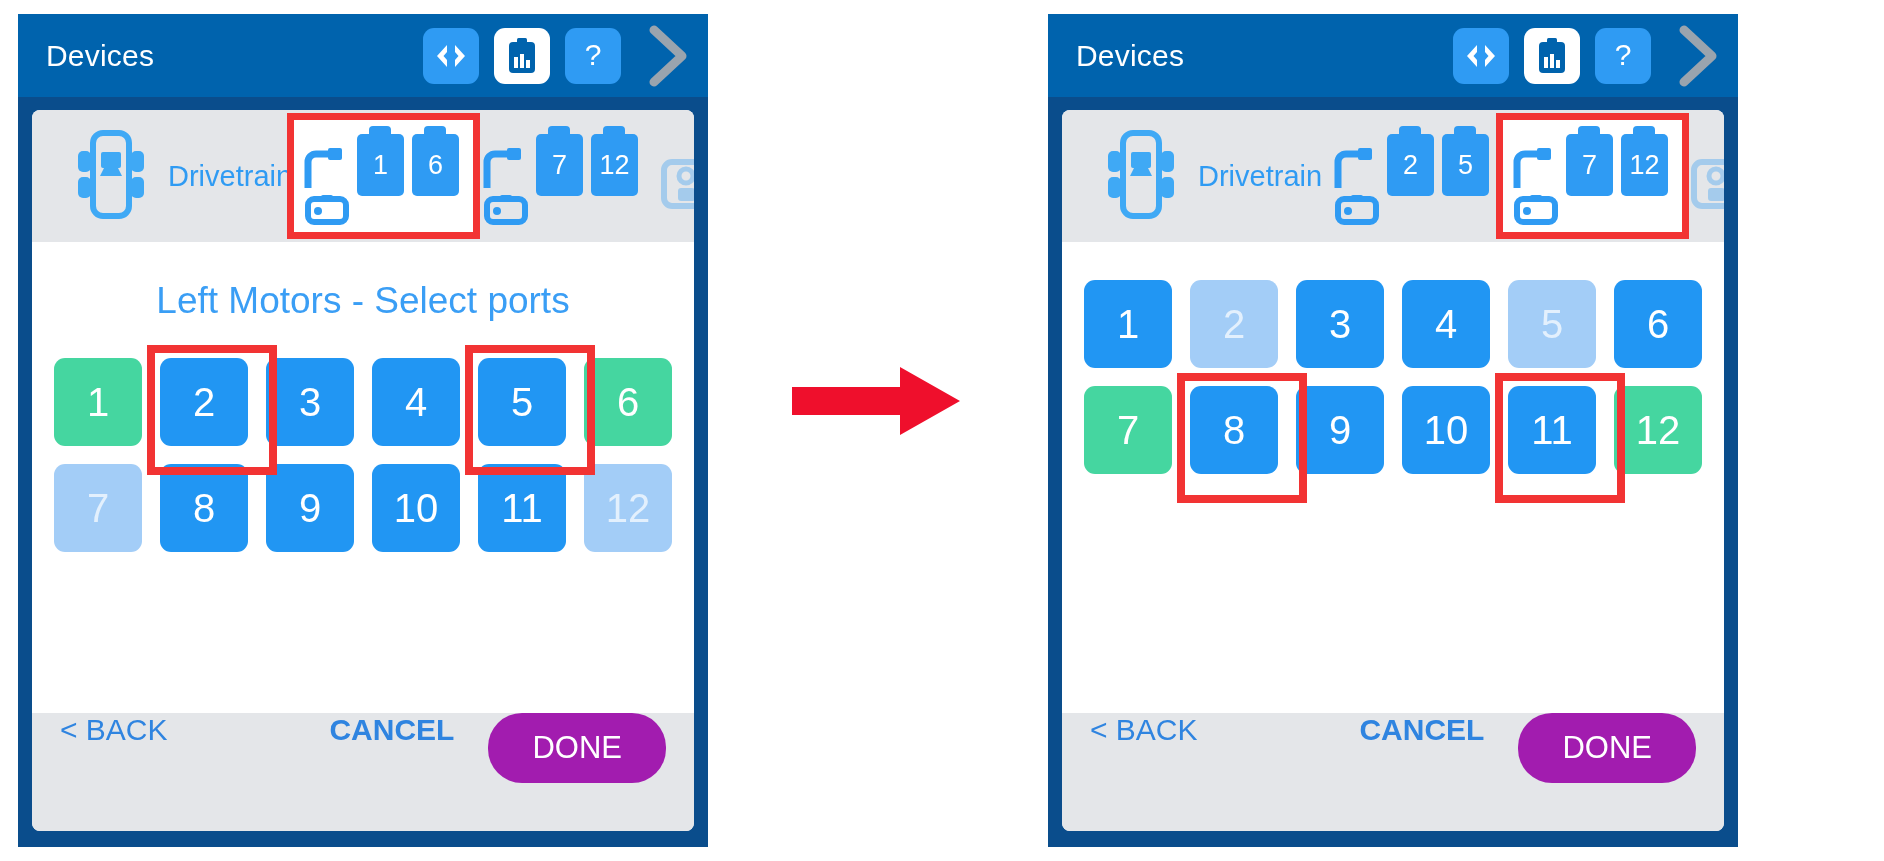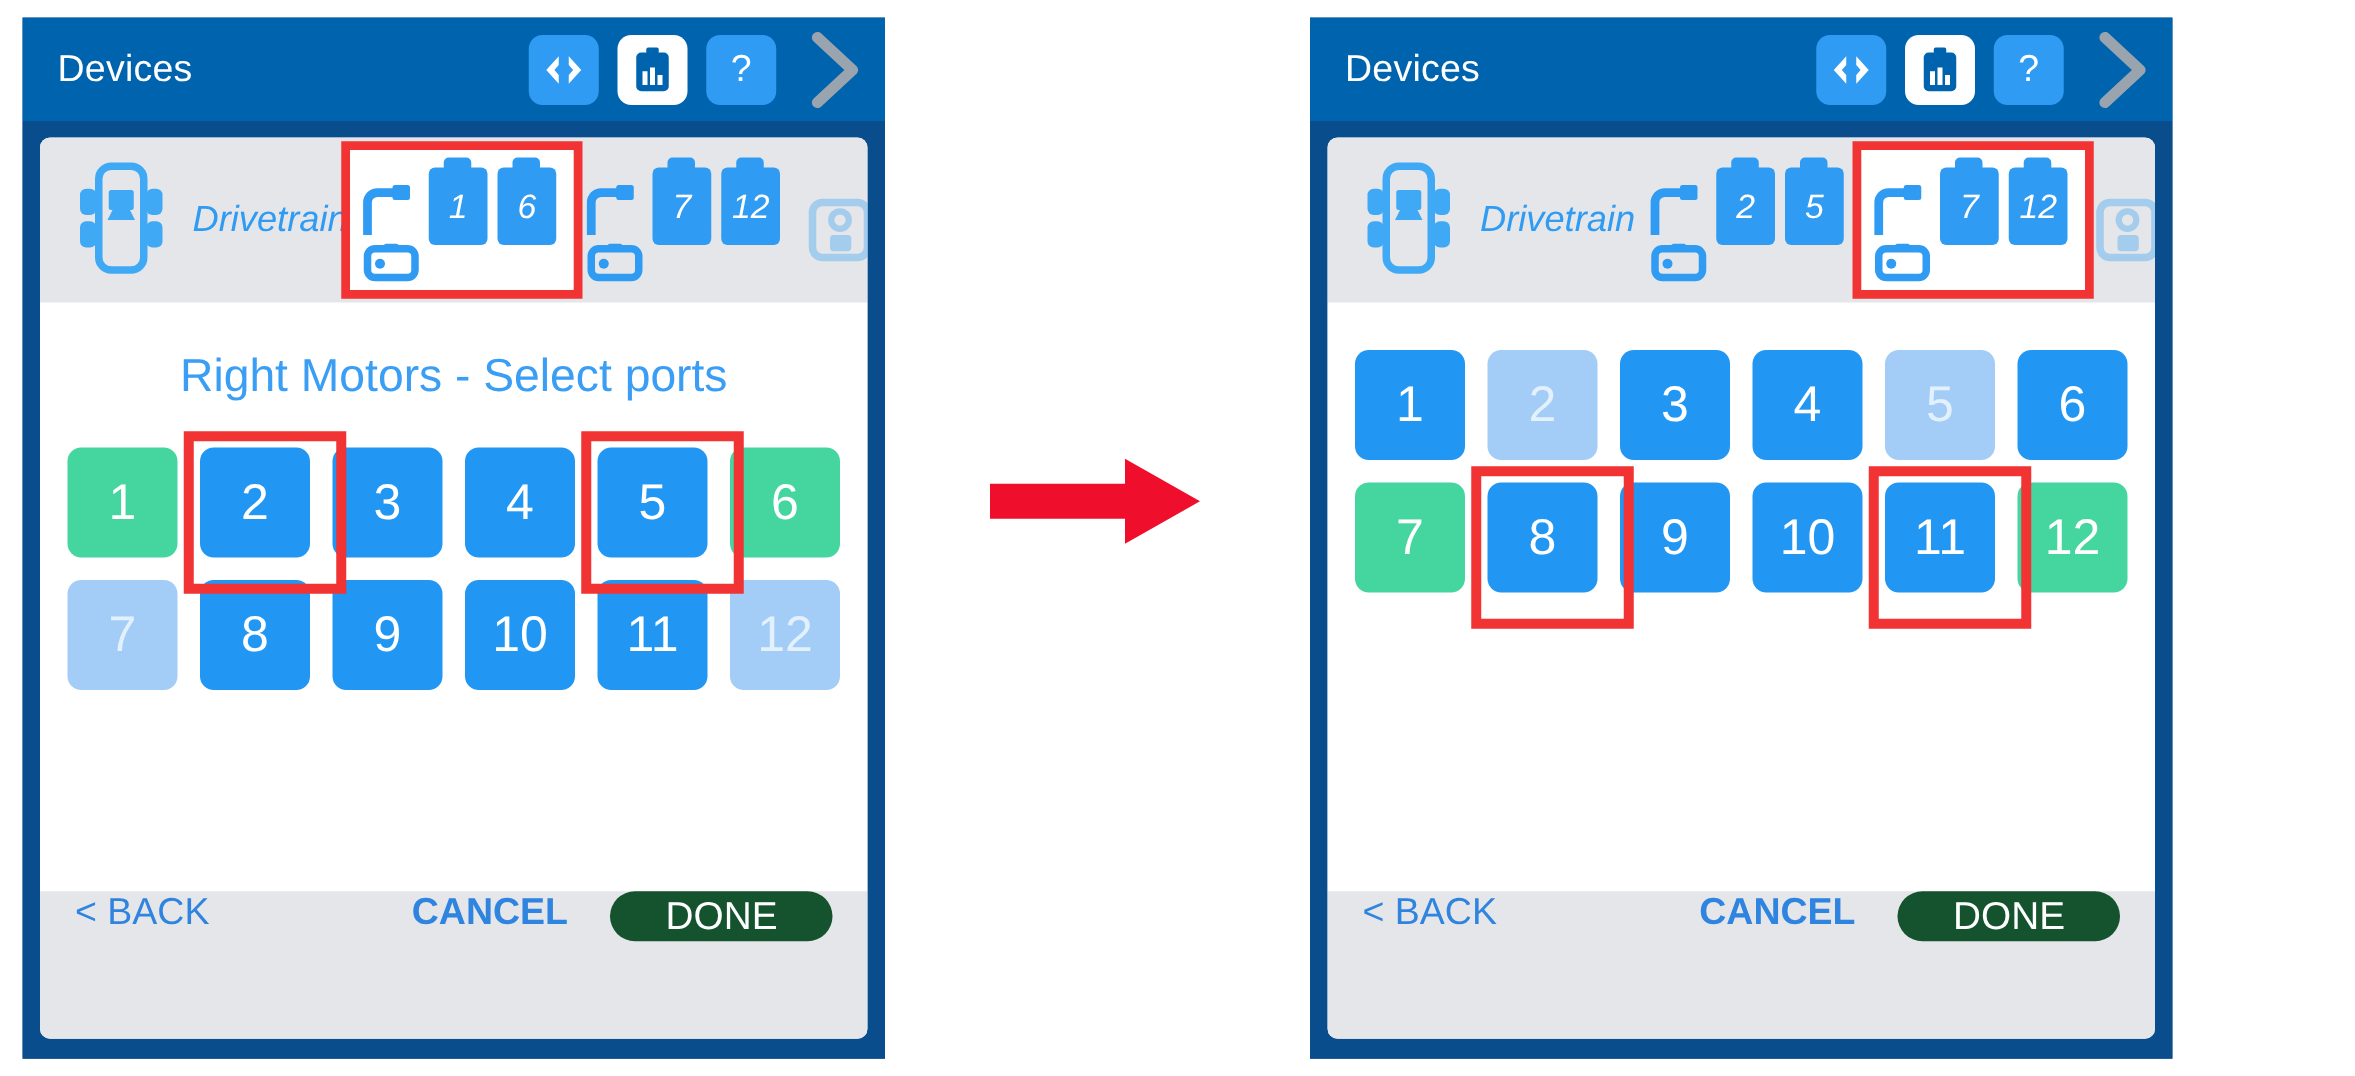--- a/index.html
+++ b/index.html
@@ -62,24 +62,23 @@
     height: 100%;
     display: flex; flex-direction: column;
     overflow: hidden;
   }
 
   
   .dev-strip {
     background: #e4e6e9;
     height: 132px;
     display: flex; align-items: center;
-    padding-left: 22px;
+    padding-left: 36px;
     gap: 0;
     position: relative;
-    font-style: italic;
   }
   .drivetrain-icon { flex: 0 0 auto; margin-right: 14px; }
   .drivetrain-label {
     color: #2f9bf3; font-size: 29px; white-space: nowrap;
     flex: 0 0 auto; margin-right: 2px;
   }
   .motor-group {
     position: relative;
     display: flex; align-items: flex-start;
     height: 112px;
@@ -164,25 +163,25 @@
     height: 118px;
     display: flex; align-items: flex-start;
     padding: 0 28px;
   }
   .btn-back, .btn-cancel {
     color: #2f84e0; font-size: 30px; white-space: nowrap;
   }
   .footer-spacer { flex: 1 1 auto; }
   .btn-cancel { margin-right: 34px; font-weight: bold; }
   .btn-done {
-    background: #14532d;
+    background: #a21caf;
     color: #ffffff;
     font-size: 31px;
     border-radius: 34px;
-    padding: 2px 44px;
+    padding: 17px 44px;
     white-space: nowrap;
   }
 
   
   .flow-arrow {
     position: absolute;
     left: 712px; top: 358px;
     width: 330px; height: 86px;
     display: flex; align-items: center; justify-content: center;
   }
@@ -283,21 +282,21 @@
                   <circle cx="28" cy="36" r="7" fill="none" stroke="#2f9bf3" stroke-width="5"></circle>
                   <rect x="20" y="48" width="17" height="13" rx="3" fill="#2f9bf3"></rect>
                 </svg>
               </div>
 
             </div>
           </div>
         </div>
 
         <div class="content">
-          <div class="content-title">Right Motors - Select ports</div>
+          <div class="content-title">Left Motors - Select ports</div>
           <div class="port-grid" id="grid-left">
               <div class="port-cell">
                 <div class="port-tile green">1</div>
               </div>
               <div class="port-cell hl">
                 <div class="port-tile blue">2</div>
               </div>
               <div class="port-cell">
                 <div class="port-tile blue">3</div>
               </div>

